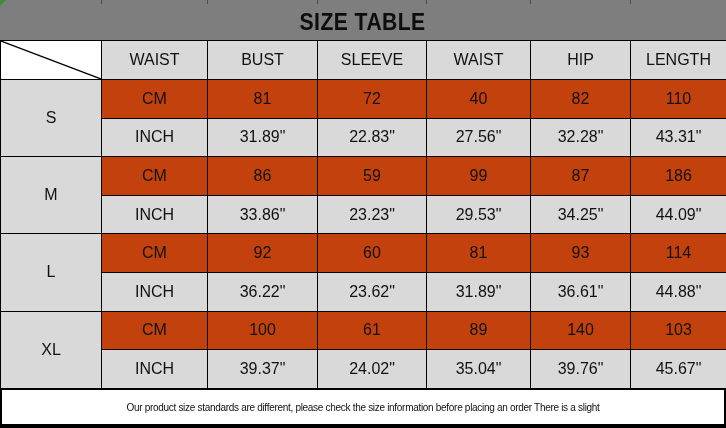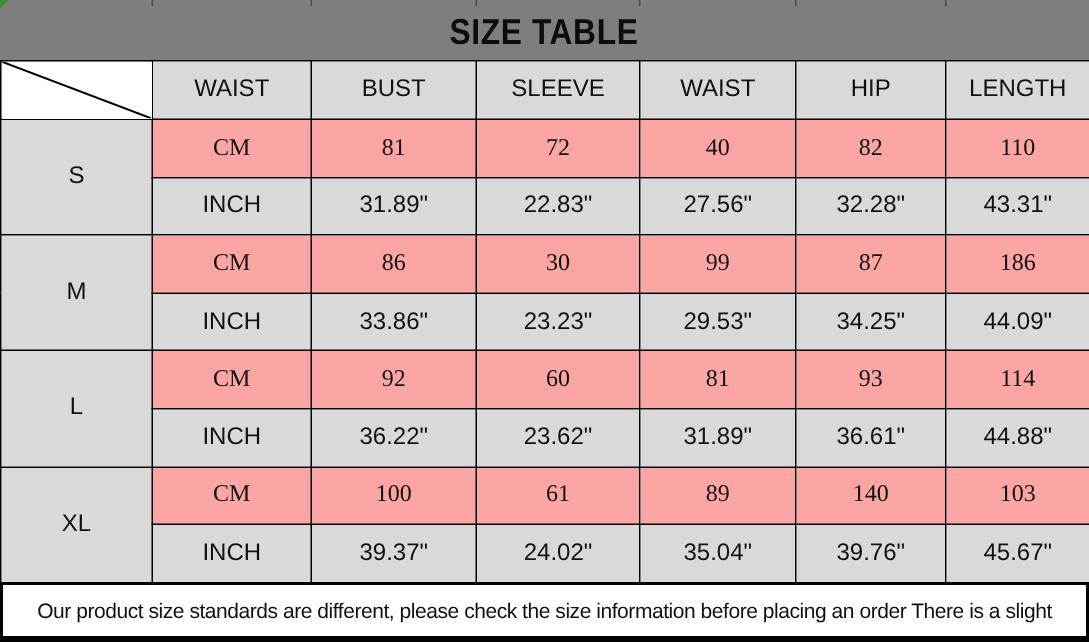--- a/index.html
+++ b/index.html
@@ -29,27 +29,27 @@
   .size-table td,.size-table th{
     border:1px solid #000;text-align:center;vertical-align:middle;
     font-size:16px;font-weight:400;padding:0;overflow:hidden;
   }
   tr.hdr{height:39px;}
   tr.hdr th{background:#d9d9d9;font-weight:400;}
   tr.body-row{height:38.6px;}
   td.diag{background:#ffffff;position:relative;}
   td.diag svg{position:absolute;top:0;left:0;width:100%;height:100%;display:block;}
   td.size-cell{background:#d9d9d9;}
-  tr.cm-row td.data-cell{background:#fca5a5;font-family:Liberation Serif, serif;}
+  tr.cm-row td.data-cell{background:#c2410c;}
   tr.inch-row td.data-cell{background:#d9d9d9;}
   .footer{
     position:absolute;top:388px;left:0;width:726px;height:40px;box-sizing:border-box;
     background:#ffffff;border:2px solid #000;border-bottom-width:4px;
     display:flex;flex-direction:column;align-items:center;justify-content:center;
-    font-size:14px;line-height:17px;letter-spacing:-0.3px;white-space:nowrap;
+    font-size:10px;line-height:17px;letter-spacing:-0.3px;white-space:nowrap;
   }
 </style>
 </head>
 <body>
 
 <div class="frame">
 
   <div class="top-strip">
     <div class="strip-line" style="left:101px"></div>
     <div class="strip-line" style="left:207px"></div>
@@ -104,21 +104,21 @@
         <td class="data-cell">22.83"</td>
         <td class="data-cell">27.56"</td>
         <td class="data-cell">32.28"</td>
         <td class="data-cell">43.31"</td>
       </tr>
 
       <tr class="body-row cm-row">
         <td class="size-cell" rowspan="2">M</td>
         <td class="data-cell">CM</td>
         <td class="data-cell">86</td>
-        <td class="data-cell">30</td>
+        <td class="data-cell">59</td>
         <td class="data-cell">99</td>
         <td class="data-cell">87</td>
         <td class="data-cell">186</td>
       </tr>
       <tr class="body-row inch-row">
         <td class="data-cell">INCH</td>
         <td class="data-cell">33.86"</td>
         <td class="data-cell">23.23"</td>
         <td class="data-cell">29.53"</td>
         <td class="data-cell">34.25"</td>

